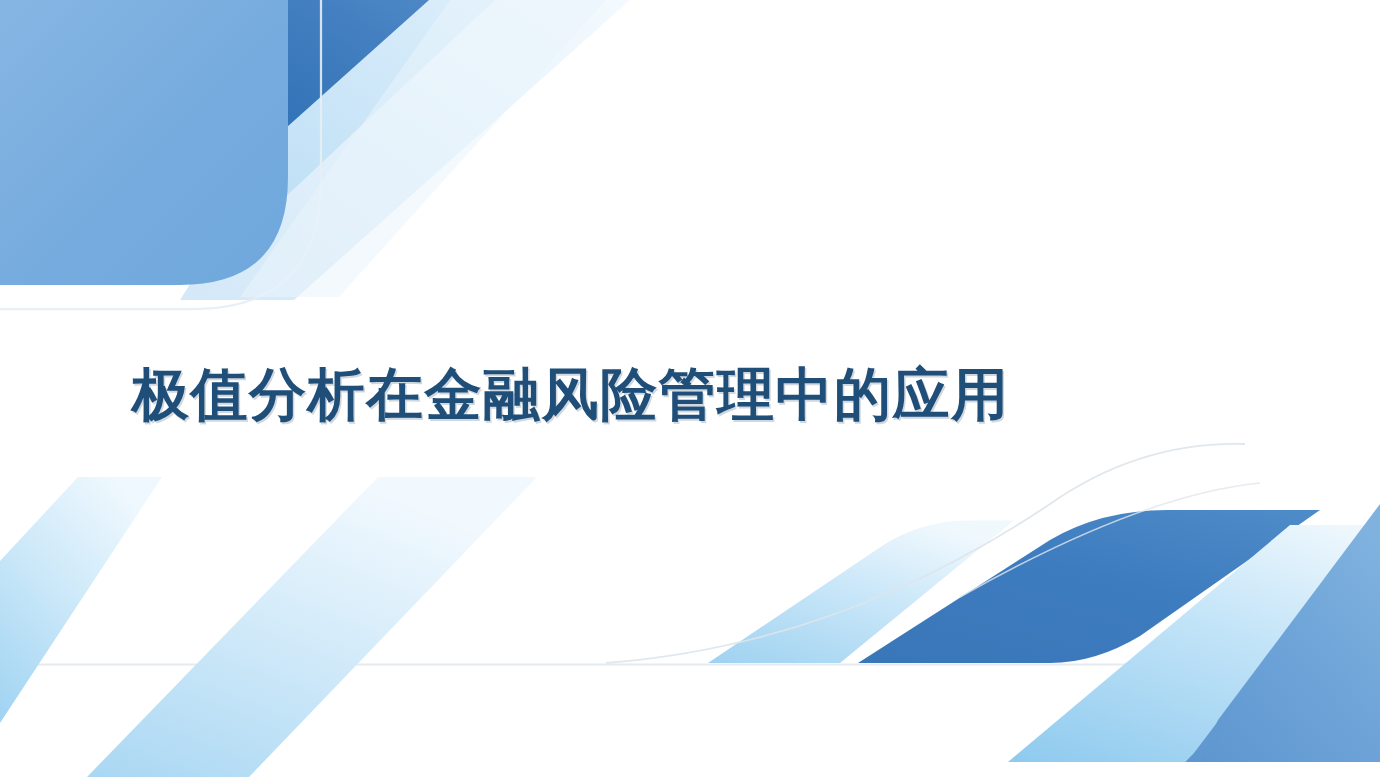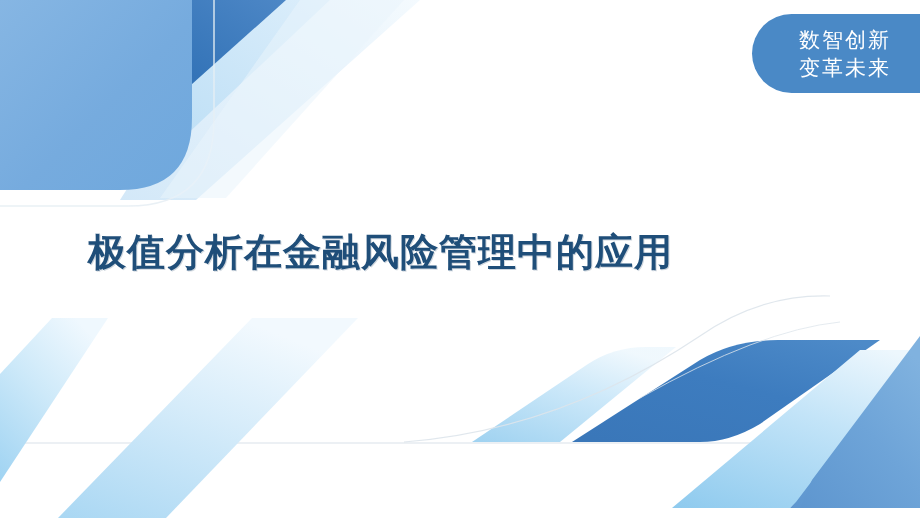--- a/index.html
+++ b/index.html
@@ -24,21 +24,21 @@
     left: 0;
     top: 0;
     width: 920px;
     height: 518px;
   }
 
   
   #title-block {
     position: absolute;
     left: 88px;
-    top: 224px;
+    top: 236px;
     width: 660px;
     height: 58px;
     display: flex;
     align-items: center;
   }
   #slide-title {
     font-size: 38px;
     font-weight: bold;
     letter-spacing: 1px;
     color: #1F4E79;
@@ -199,18 +199,14 @@
     <polygon points="790,508 920,508 920,338 796,502" fill="url(#gBotTri)"></polygon>
     <polygon points="800,508 920,508 920,336 812,480" fill="url(#gBotTri)"></polygon>
 
     <polygon points="0,518 42,518 130,400 86,400" fill="url(#gBotPale)" opacity="0"></polygon>
   </svg>
 
   <div id="title-block">
     <span id="slide-title">极值分析在金融风险管理中的应用</span>
   </div>
 
-  <div id="corner-badge">
-    <span class="badge-line">数智创新</span>
-    <span class="badge-line">变革未来</span>
-  </div>
 
 </div>
 
 </body></html>

